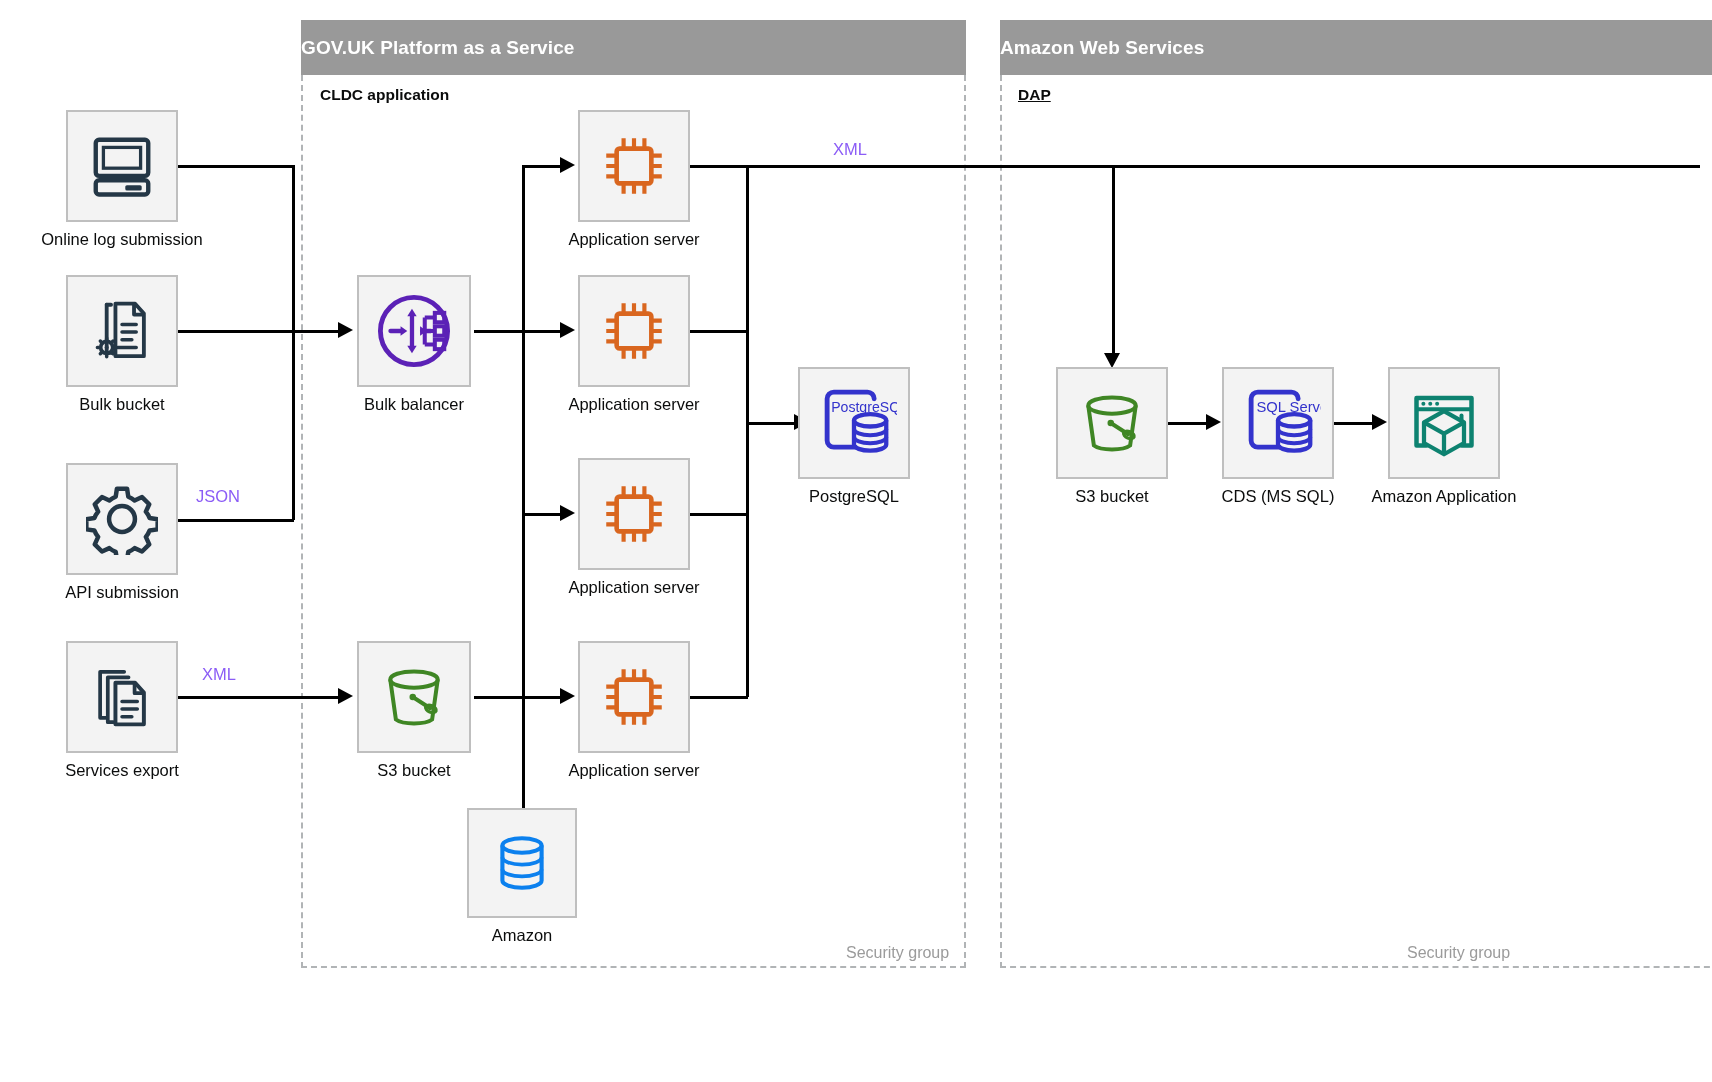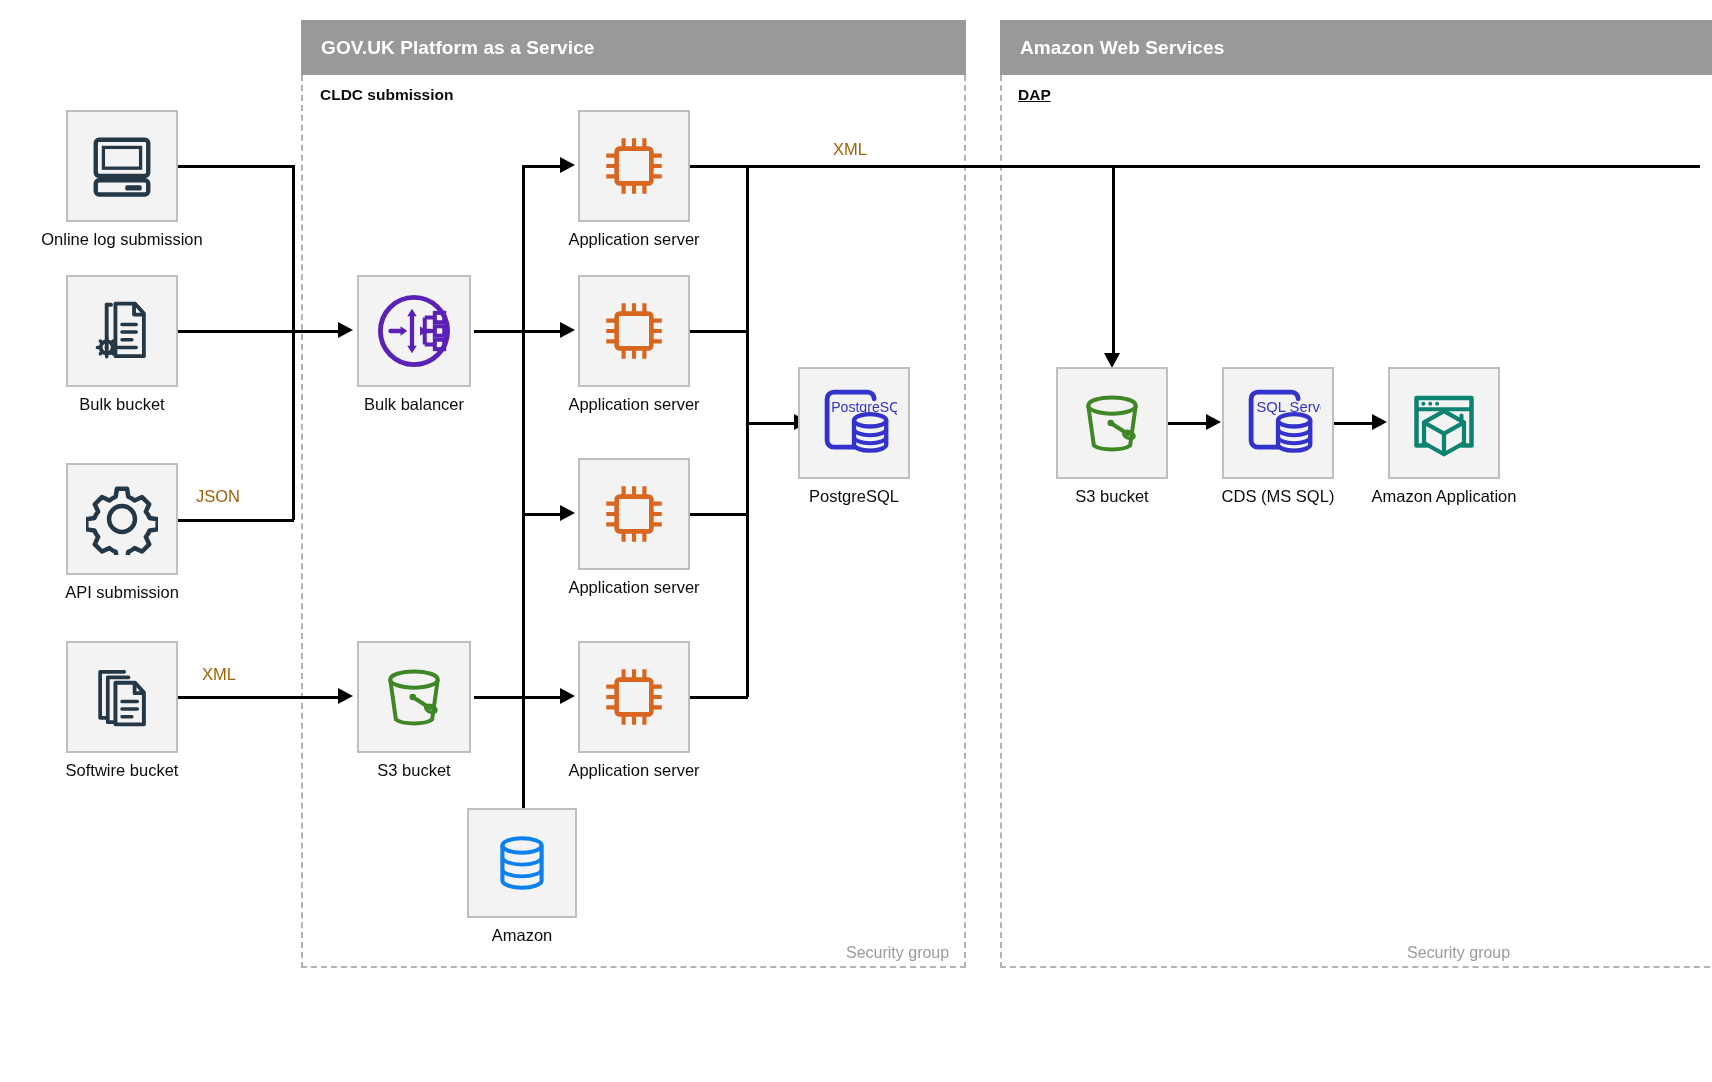--- a/index.html
+++ b/index.html
@@ -2,21 +2,21 @@
 <html><head>
 <meta charset="utf-8">
 <style>
   html,body{margin:0;padding:0;background:#ffffff;}
   body{width:1712px;height:1082px;position:relative;overflow:hidden;
        font-family:"Liberation Sans","DejaVu Sans",sans-serif;color:#0b0c0c;}
 
   
   .grp-header{position:absolute;background:#999999;color:#ffffff;
               font-weight:bold;font-size:19px;display:flex;align-items:center;
-              padding-left:20px;box-sizing:border-box;letter-spacing:.1px;}
+              box-sizing:border-box;letter-spacing:.1px;}
 
   
   .grp-box{position:absolute;border:2px dashed #b1b4b6;box-sizing:border-box;
            background:transparent;}
 
   .grp-sub{position:absolute;font-weight:bold;font-size:15.5px;color:#0b0c0c;}
 
   .sec-label{position:absolute;font-size:16px;color:#9b9b9b;}
 
   
@@ -28,30 +28,30 @@
 
   
   .ln{position:absolute;background:#000000;}
   .ln.h{height:2.6px;}
   .ln.v{width:2.6px;}
   .arrow{position:absolute;width:0;height:0;}
   .arrow.r{border-top:8.5px solid transparent;border-bottom:8.5px solid transparent;
            border-left:15px solid #000;}
   .arrow.d{border-left:8.5px solid transparent;border-right:8.5px solid transparent;
            border-top:15px solid #000;}
-  .edge-label{position:absolute;font-size:16.5px;color:#a16207;white-space:nowrap;}
+  .edge-label{position:absolute;font-size:16.5px;color:#8b5cf6;white-space:nowrap;}
 </style>
 </head>
 <body>
 
 <div class="grp-header" style="left:301px;top:20px;width:665px;height:55px;">
   <span>GOV.UK Platform as a Service</span>
 </div>
 <div class="grp-box" style="left:301px;top:75px;width:665px;height:893px;border-top:none;"></div>
-<div class="grp-sub" style="left:320px;top:86px;">CLDC submission</div>
+<div class="grp-sub" style="left:320px;top:86px;">CLDC application</div>
 <div class="sec-label" style="left:846px;top:944px;">Security group</div>
 
 <div class="grp-header" style="left:1000px;top:20px;width:860px;height:55px;">
   <span>Amazon Web Services</span>
 </div>
 <div class="grp-box" style="left:1000px;top:75px;width:730px;height:893px;border-top:none;border-right:none;"></div>
 <div class="grp-sub" style="left:1018px;top:86px;text-decoration:underline;">DAP</div>
 <div class="sec-label" style="left:1407px;top:944px;">Security group</div>
 
 <div class="ln h" style="left:178px;top:165px;width:116px;"></div>
@@ -143,21 +143,21 @@
 <div class="node" style="left:66px;top:641px;">
   <div class="tile" style="left:0;top:0;width:112px;height:112px;">
     <svg width="70" height="70" viewBox="0 0 64 64">
       <path d="M12 9 L34 9 M12 9 L12 51 L17 51" fill="none" stroke="#243746" stroke-width="3.4" stroke-linecap="round" stroke-linejoin="round"></path>
       <path d="M19 14 L38 14 M19 14 L19 55 L24 55" fill="none" stroke="#243746" stroke-width="3.4" stroke-linecap="round" stroke-linejoin="round"></path>
       <path d="M26 19 L44 19 L52 28 L52 57 L26 57 Z" fill="none" stroke="#243746" stroke-width="3.6" stroke-linejoin="round"></path>
       <path d="M43.5 19 L43.5 28.5 L52 28.5" fill="none" stroke="#243746" stroke-width="3.4" stroke-linejoin="round"></path>
       <path d="M32 36 L46 36 M32 43 L46 43 M32 50 L41 50" fill="none" stroke="#243746" stroke-width="3.2" stroke-linecap="round"></path>
     </svg>
   </div>
-  <div class="node-label" style="left:-27px;top:120px;width:166px;">Softwire bucket</div>
+  <div class="node-label" style="left:-27px;top:120px;width:166px;">Services export</div>
 </div>
 
 <div class="node" style="left:357px;top:275px;">
   <div class="tile" style="left:0;top:0;width:114px;height:112px;">
     <svg width="86" height="86" viewBox="0 0 64 64">
       <circle cx="32" cy="32" r="25" fill="none" stroke="#5b21b6" stroke-width="3.6"></circle>
       <path d="M14.5 32 L23 32" stroke="#5b21b6" stroke-width="3.2" stroke-linecap="round"></path>
       <path d="M22 28.5 L27 32 L22 35.5 Z" fill="#5b21b6"></path>
       <path d="M30.5 19 L30.5 45" stroke="#5b21b6" stroke-width="3.2"></path>
       <path d="M30.5 15.5 L34 21 L27 21 Z" fill="#5b21b6"></path>

